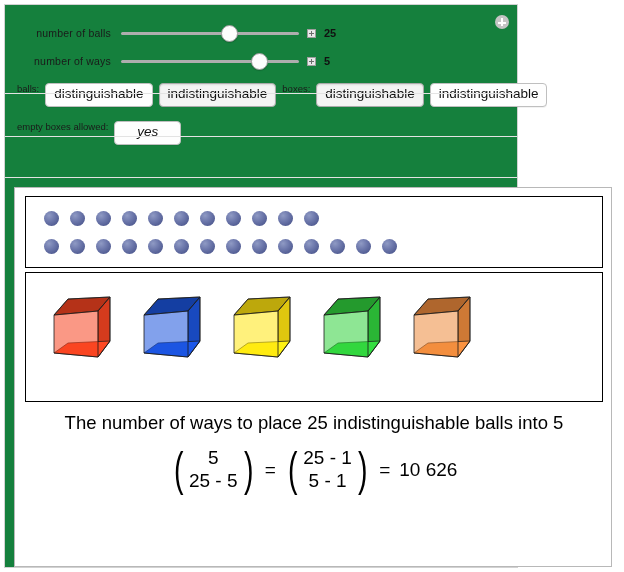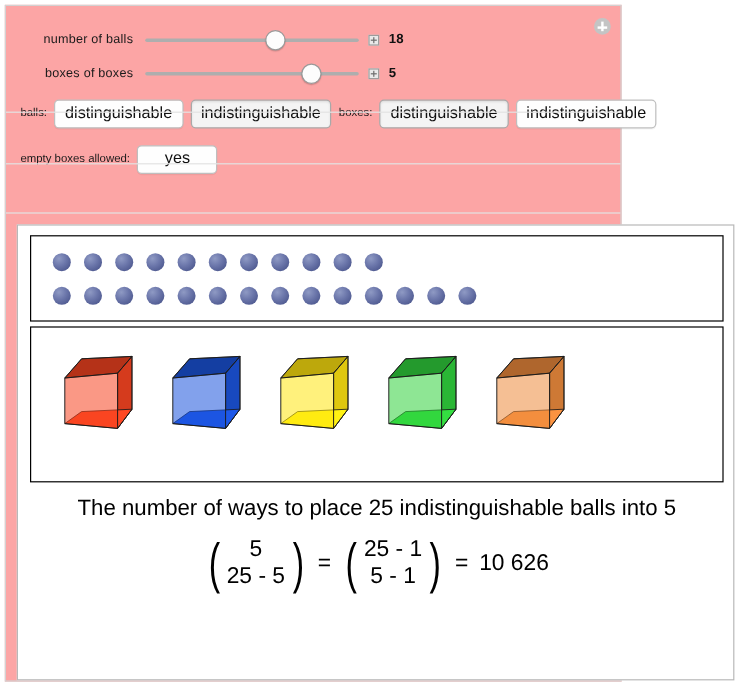--- a/index.html
+++ b/index.html
@@ -23,21 +23,21 @@
 
   
   .manipulate-frame {
     position: absolute;
     left: 4px;
     top: 4px;
     width: 514px;
     height: 564px;
     border: 1px solid #d2d2d2;
     box-sizing: border-box;
-    background: #fca5a5;
+    background: #15803d;
   }
 
   
   .controls {
     position: absolute;
     left: 0;
     top: 0;
     width: 100%;
     box-sizing: border-box;
     padding: 14px 10px 6px 10px;
@@ -115,21 +115,20 @@
     margin-left: 8px;
     font-size: 11px;
     color: #111111;
     font-weight: 600;
     min-width: 24px;
   }
 
   
   .setter-row {
     display: flex;
-    align-items: center;
     margin-top: 8px;
     padding-left: 2px;
   }
   .setter-label {
     font-size: 9.5px;
     color: #1a1a1a;
     margin-right: 6px;
     white-space: nowrap;
   }
   .setter-btn {
@@ -144,21 +143,21 @@
     cursor: pointer;
     line-height: 1.25;
     white-space: nowrap;
     box-shadow: 0 1px 0 rgba(0,0,0,0.05);
   }
   .setter-btn.selected {
     background: #f4f4f4;
     border-color: #a9a9a9;
     box-shadow: inset 0 1px 2px rgba(0,0,0,0.10);
   }
-  .setter-btn.narrow { padding-left: 22px; padding-right: 22px; }
+  .setter-btn.narrow { padding-left: 22px; padding-right: 22px; font-style: italic; }
   .setter-gap { width: 30px; }
 
   
   .sep {
     position: absolute;
     left: 0;
     width: 100%;
     height: 1px;
     background: #e3e3e3;
   }
@@ -304,25 +303,25 @@
 
     <div class="controls">
 
       <div class="ctrl-row">
         <div class="ctrl-label slider-label">number of balls</div>
         <div class="slider">
           <div class="slider-track"></div>
           <div class="slider-thumb" id="thumb0" style="left: 99.82px;"></div>
         </div>
         <div class="stepper"></div>
-        <div class="slider-value">18</div>
+        <div class="slider-value">25</div>
       </div>
 
       <div class="ctrl-row">
-        <div class="ctrl-label slider-label">boxes of boxes</div>
+        <div class="ctrl-label slider-label">number of ways</div>
         <div class="slider">
           <div class="slider-track"></div>
           <div class="slider-thumb" id="thumb1" style="left: 130.41px;"></div>
         </div>
         <div class="stepper"></div>
         <div class="slider-value">5</div>
       </div>
 
       <div class="sep" style="top:88px"></div>
 

